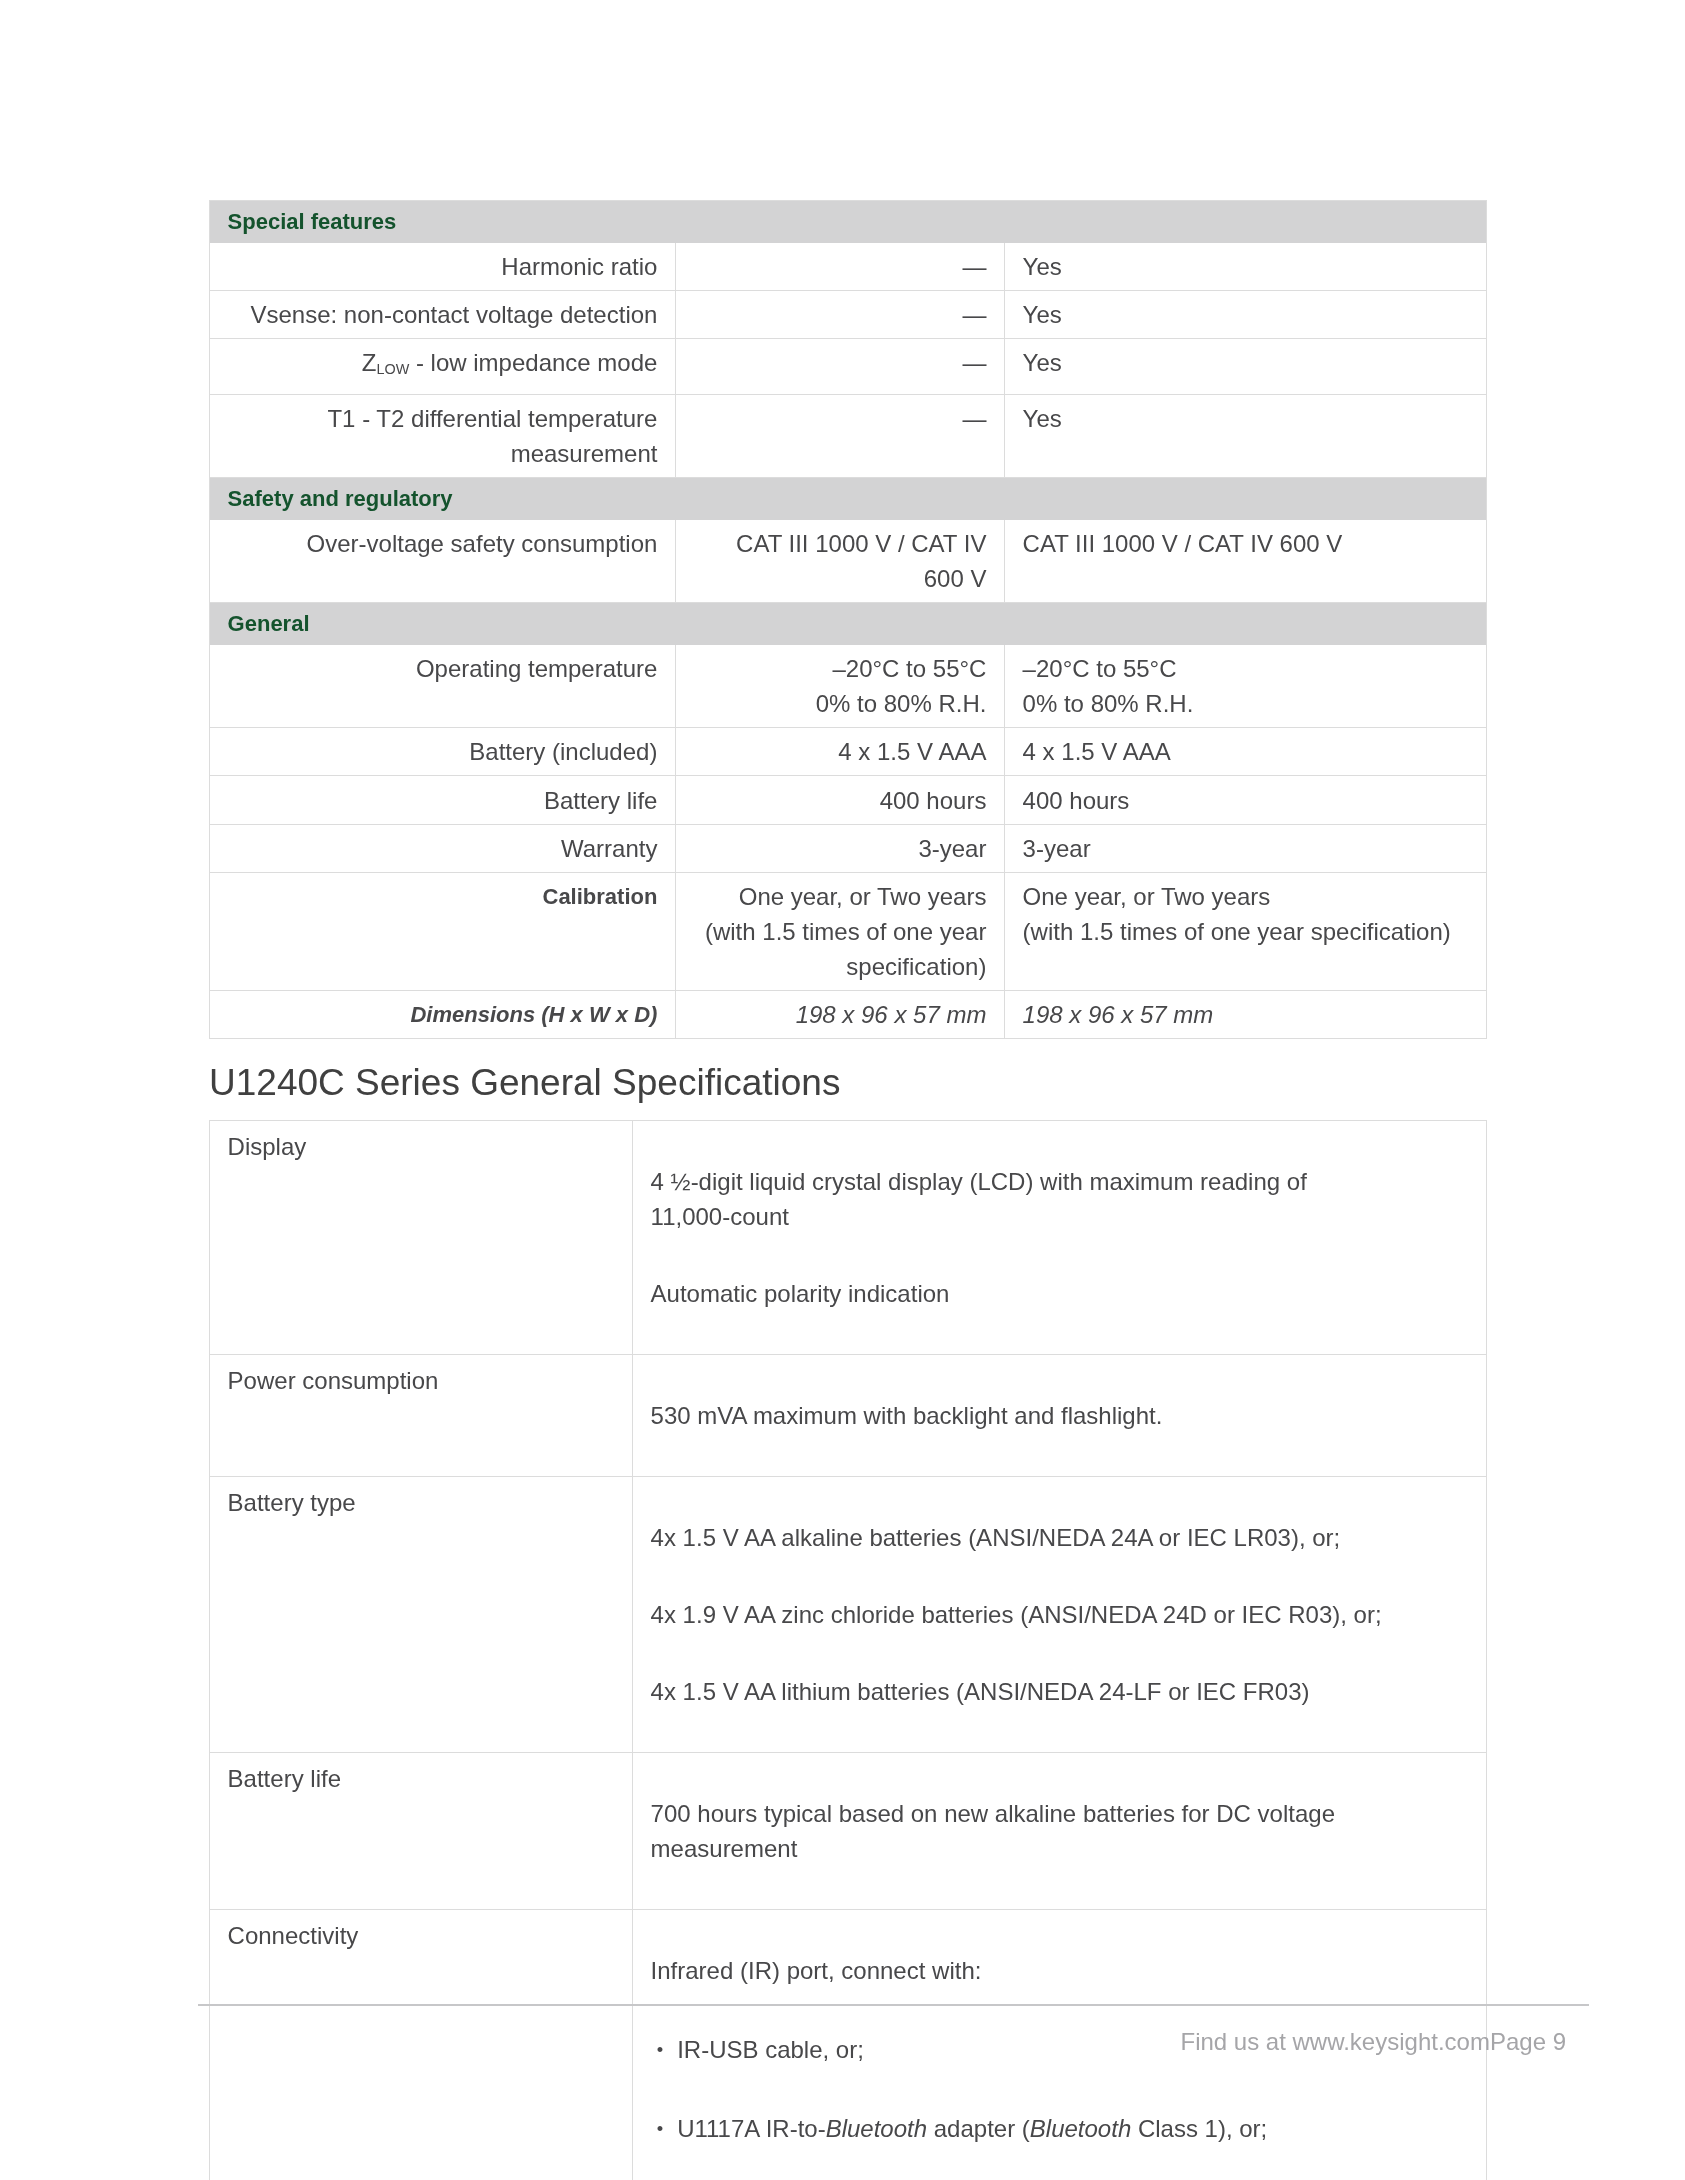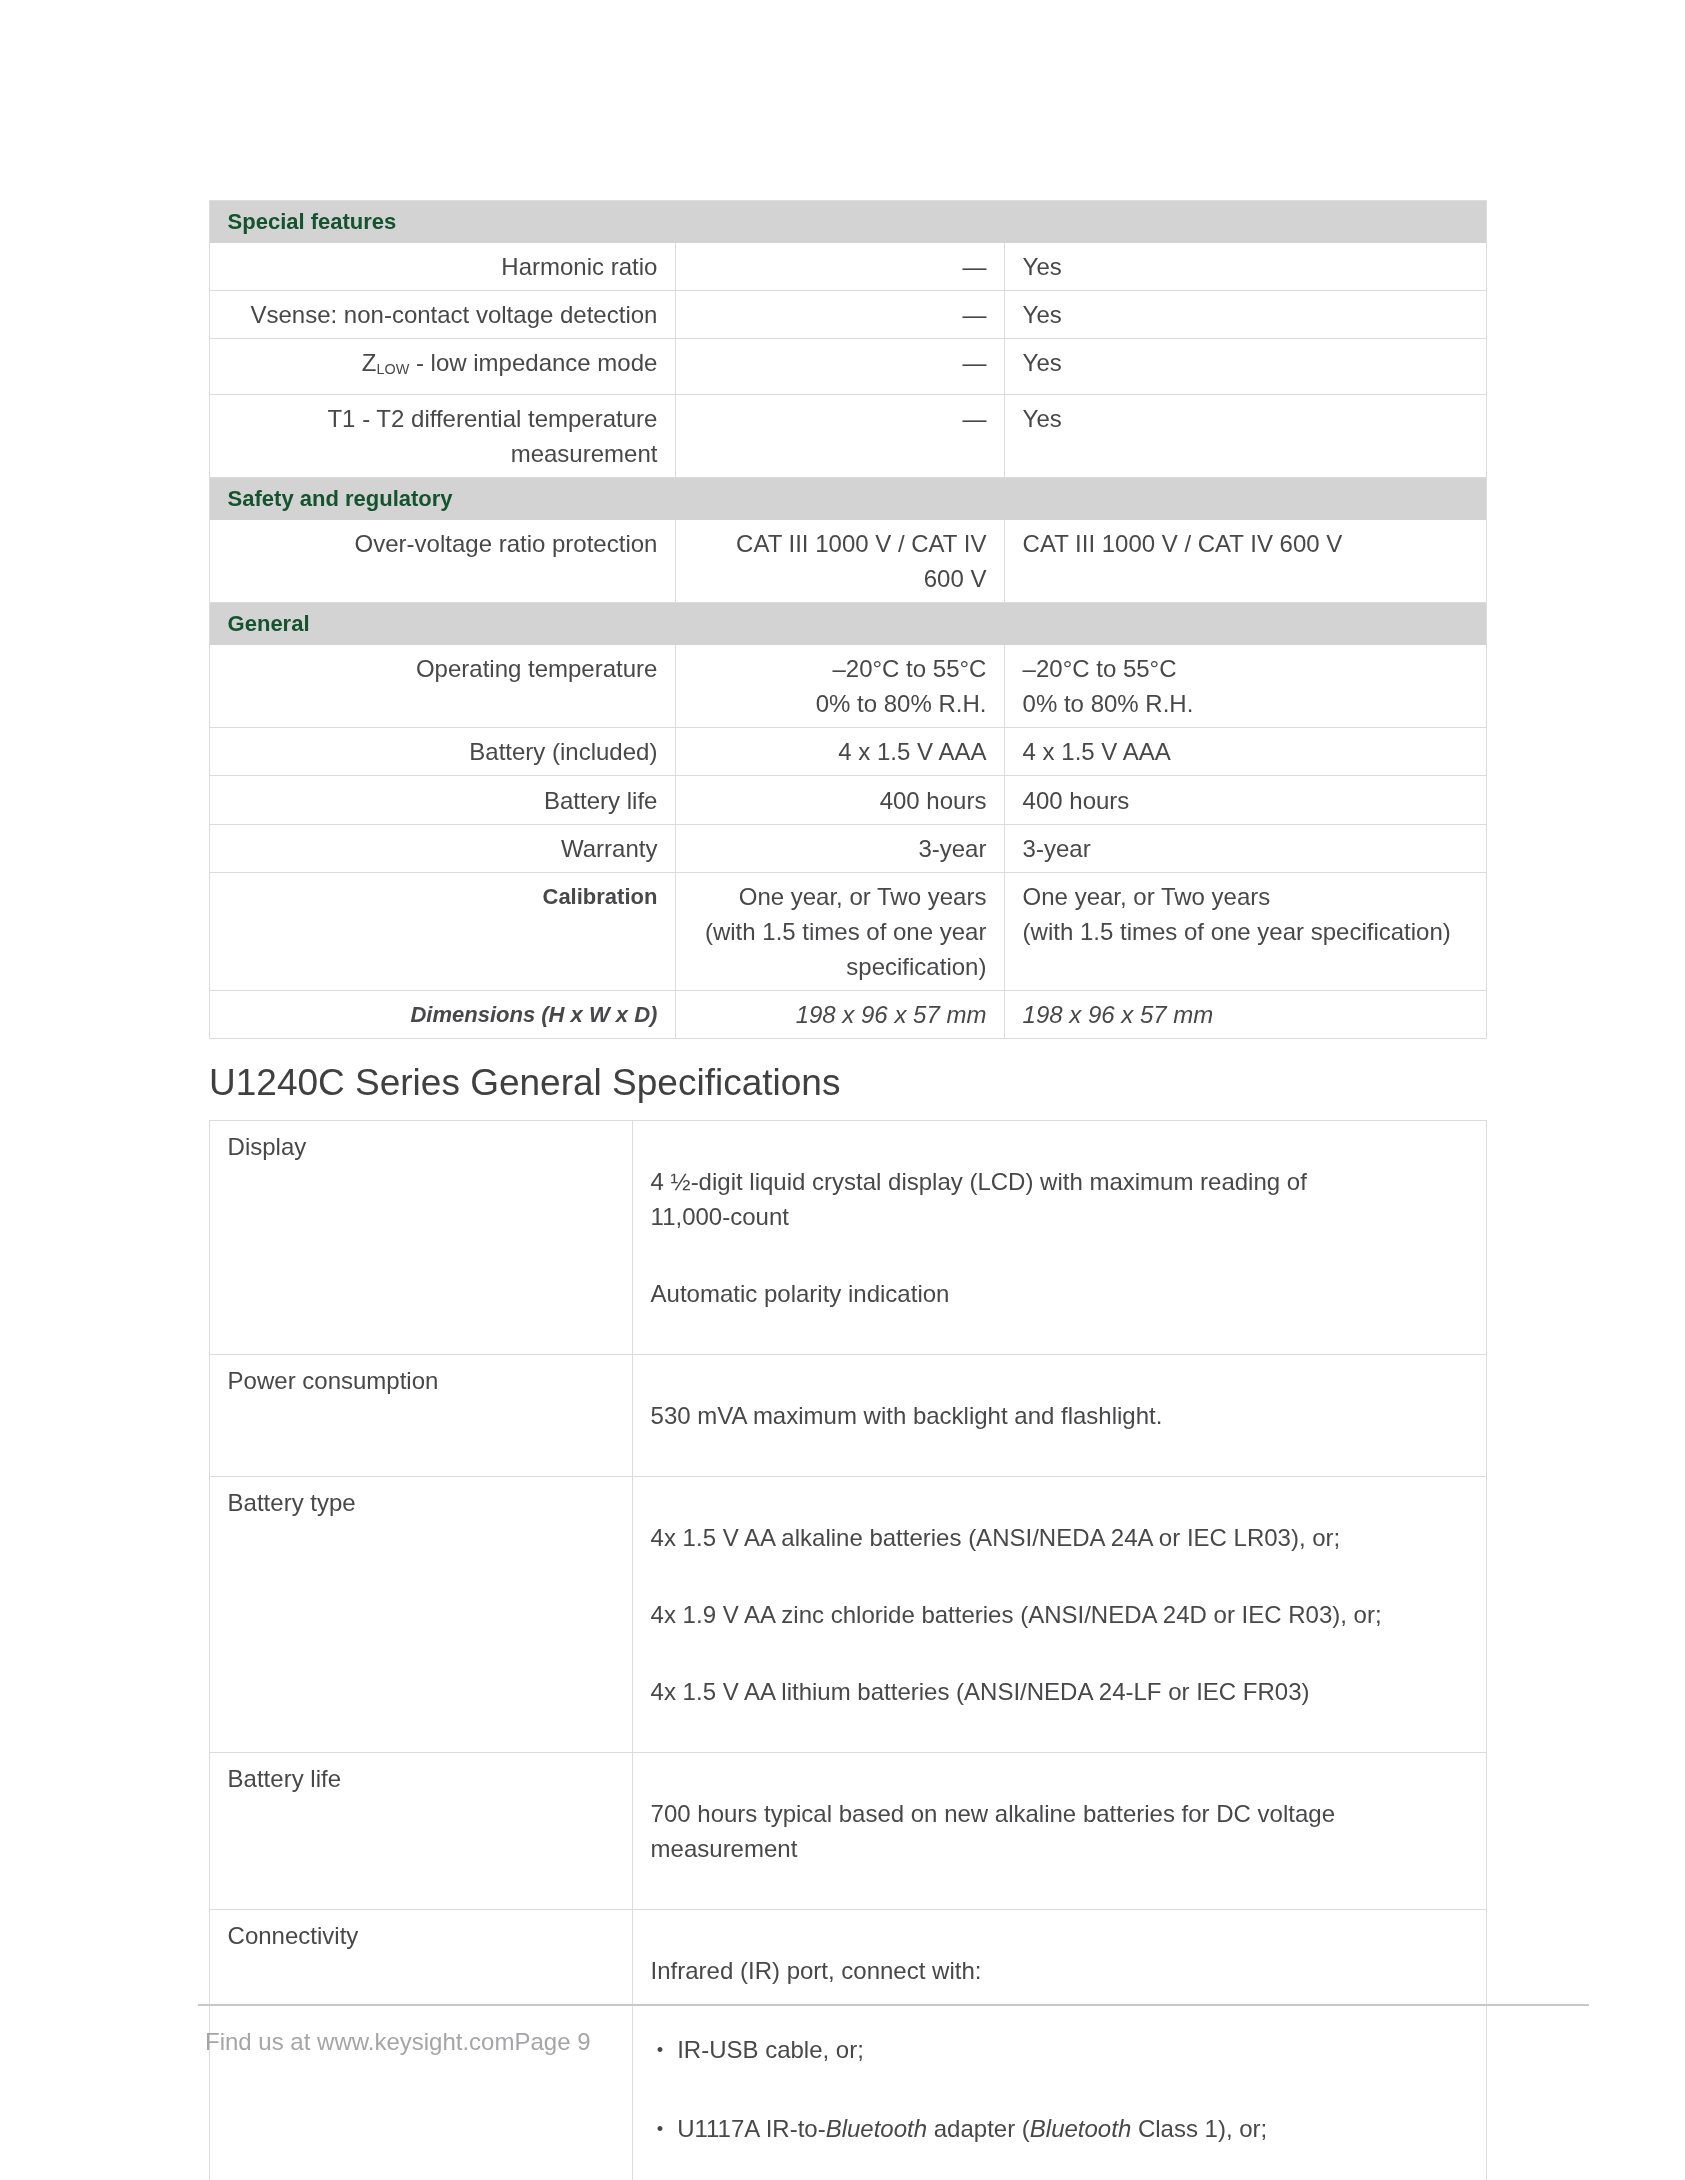--- a/index.html
+++ b/index.html
@@ -47,22 +47,22 @@
   .heading{
     margin:21px 0 14px 0;
     font-size:37px;line-height:46px;
     color:#404040;font-weight:400;
   }
 
   
   .footer-rule{position:absolute;left:198px;top:2004px;width:1391px;height:1.8px;background:#c7c7c9;}
   .footer-text{
     position:absolute;left:198px;top:2024px;width:1368px;
-    display:flex;justify-content:flex-start;
-    font-size:24px;line-height:35px;color:#a5a5a8;margin-left:7px;
+    display:flex;justify-content:flex-end;
+    font-size:24px;line-height:35px;color:#a5a5a8;
   }
 </style>
 </head>
 <body>
 
 <div class="page">
   <div class="main">
 
     <div class="tbl tbl1">
 
@@ -93,21 +93,21 @@
 measurement</div>
         <div class="cell c-mid">—</div>
         <div class="cell c-right">Yes</div>
       </div>
 
       <div class="band">
         <span>Safety and regulatory</span>
       </div>
 
       <div class="trow">
-        <div class="cell c-label">Over-voltage ratio protection</div>
+        <div class="cell c-label">Over-voltage safety consumption</div>
         <div class="cell c-mid">CAT III 1000 V / CAT IV
 600 V</div>
         <div class="cell c-right">CAT III 1000 V / CAT IV 600 V</div>
       </div>
 
       <div class="band">
         <span>General</span>
       </div>
 
       <div class="trow">

